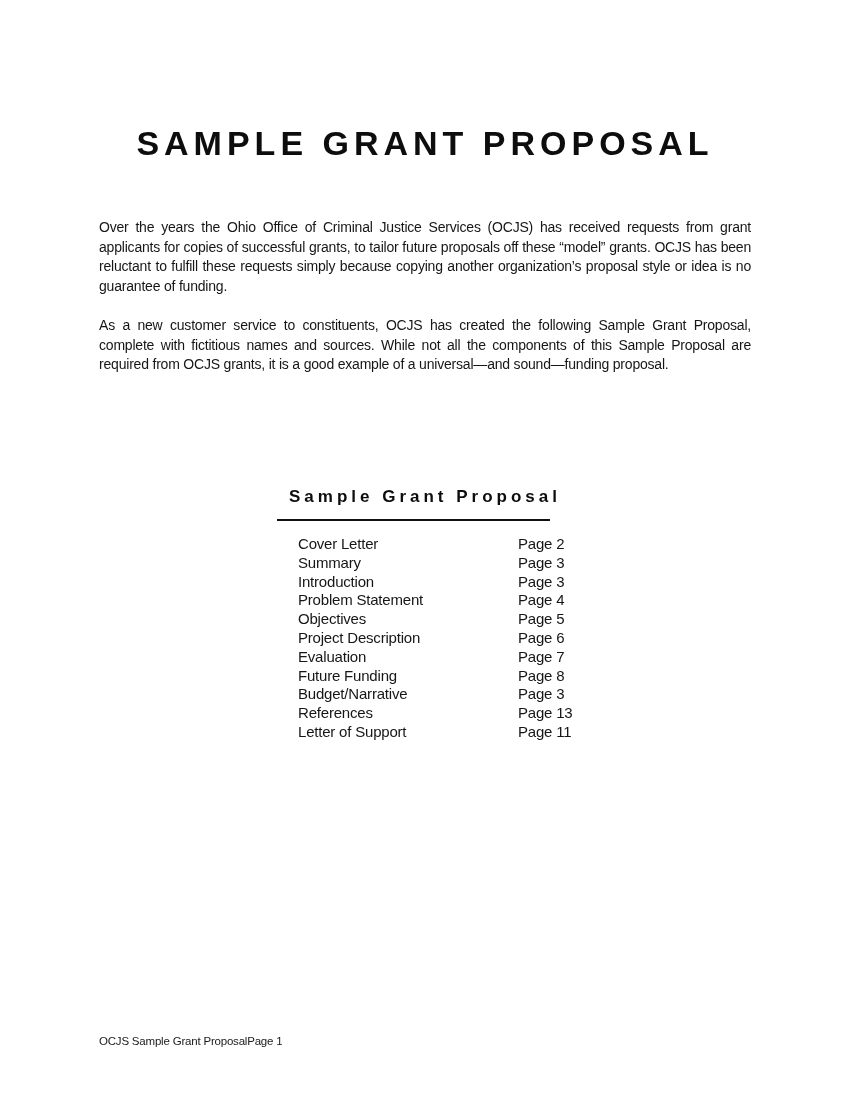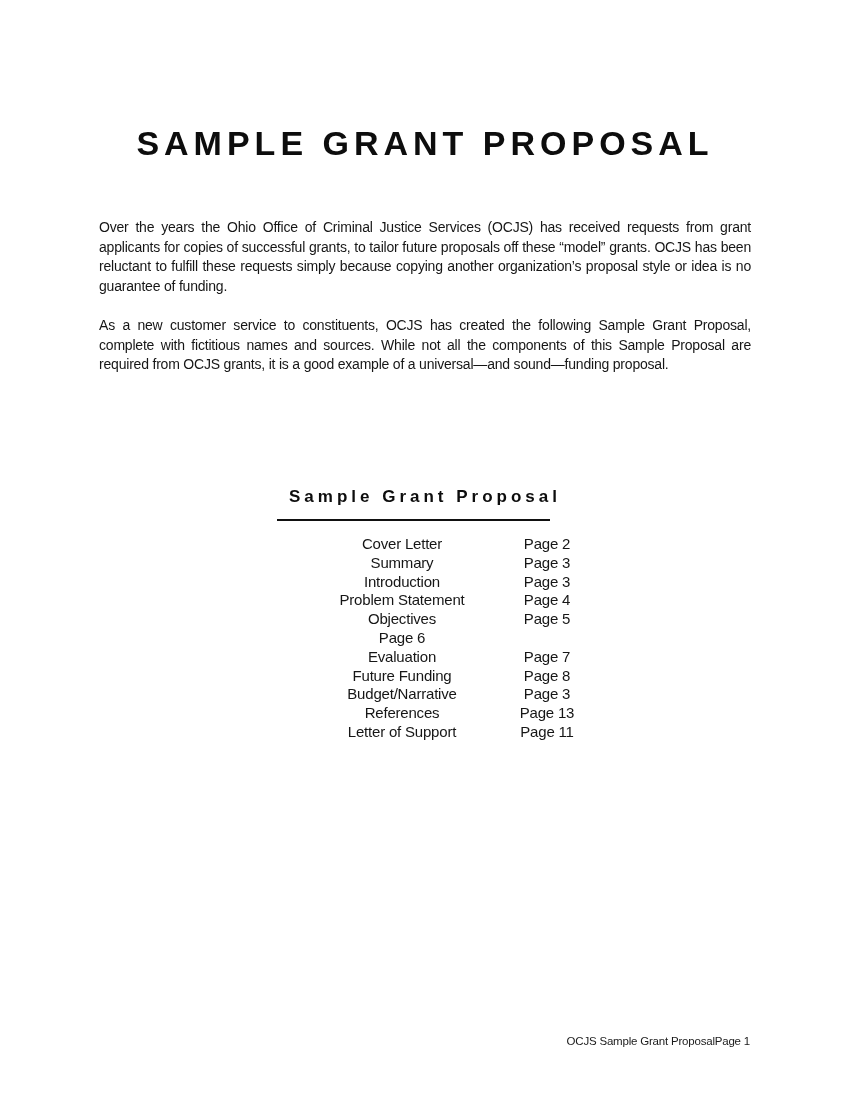--- a/index.html
+++ b/index.html
@@ -85,41 +85,40 @@
     position: absolute;
     top: 519px;
     left: 277px;
     width: 273px;
     height: 2px;
     background: #111111;
   }
   .toc-list {
     position: absolute;
     top: 535px;
-    left: 292px;
+    left: 298px;
     width: 290px;
-    text-align: center;
   }
   .toc-row {
     display: grid;
     grid-template-columns: 220px auto;
     font-size: 15px;
     line-height: 18.8px;
     letter-spacing: -0.2px;
     color: #161616;
   }
 
   
   .footer {
     position: absolute;
     top: 1035px;
     left: 99px;
     width: 651px;
     display: flex;
-    justify-content: flex-end;
+    justify-content: flex-start;
     font-size: 11.5px;
     letter-spacing: -0.2px;
     color: #1a1a1a;
   }
 </style>
 </head>
 <body>
 
 <div class="page">
 
@@ -152,20 +151,21 @@
     </div>
     <div class="toc-row">
       <span>Problem Statement</span>
       <span>Page 4</span>
     </div>
     <div class="toc-row">
       <span>Objectives</span>
       <span>Page 5</span>
     </div>
     <div class="toc-row">
+      <span>Project Description</span>
       <span>Page 6</span>
     </div>
     <div class="toc-row">
       <span>Evaluation</span>
       <span>Page 7</span>
     </div>
     <div class="toc-row">
       <span>Future Funding</span>
       <span>Page 8</span>
     </div>

